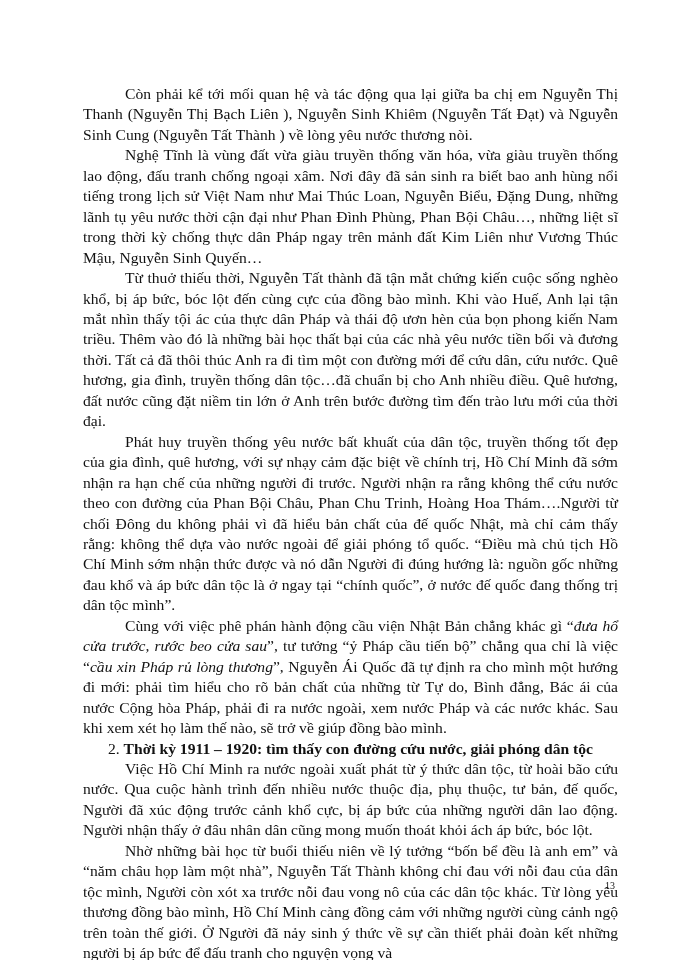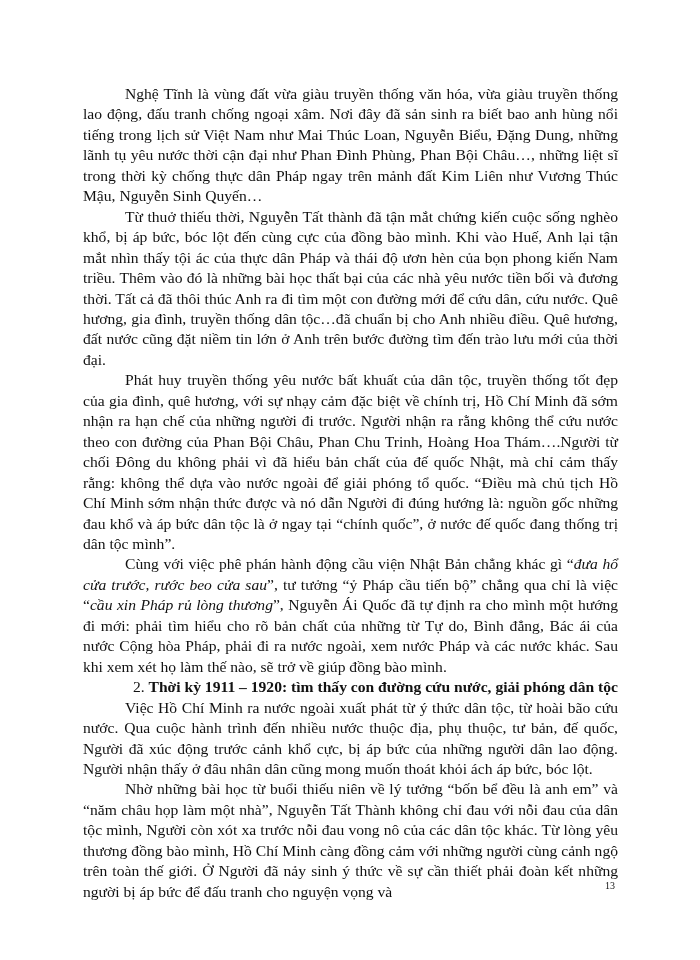--- a/index.html
+++ b/index.html
@@ -24,41 +24,42 @@
       line-height: 20.45px;
     }
     .para {
       margin: 0;
       text-align: justify;
       text-indent: 42px;
     }
     .heading {
       margin: 0;
       text-indent: 0;
-      text-align: right;
+      text-align: center;
     }
     .heading .heading-text {
       font-weight: bold;
     }
     em {
       font-style: italic;
     }
     .page-number {
       position: absolute;
       left: 605px;
       top: 880px;
       font-size: 10px;
       font-family: "Liberation Serif", "DejaVu Serif", serif;
       color: #111111;
     }
   </style>
 </head>
 <body>
 
 <div class="page">
+  <p class="para"><span>Còn phải kể tới mối quan hệ và tác động qua lại giữa ba chị em Nguyễn Thị Thanh (Nguyễn Thị Bạch Liên ), Nguyễn Sinh Khiêm (Nguyễn Tất Đạt) và Nguyễn Sinh Cung (Nguyễn Tất Thành ) về lòng yêu nước thương nòi.</span></p>
 
   <p class="para"><span>Nghệ Tĩnh là vùng đất vừa giàu truyền thống văn hóa, vừa giàu truyền thống lao động, đấu tranh chống ngoại xâm. Nơi đây đã sản sinh ra biết bao anh hùng nổi tiếng trong lịch sử Việt Nam như Mai Thúc Loan, Nguyễn Biểu, Đặng Dung, những lãnh tụ yêu nước thời cận đại như Phan Đình Phùng, Phan Bội Châu…, những liệt sĩ trong thời kỳ chống thực dân Pháp ngay trên mảnh đất Kim Liên như Vương Thúc Mậu, Nguyễn Sinh Quyến…</span></p>
 
   <p class="para"><span>Từ thuở thiếu thời, Nguyễn Tất thành đã tận mắt chứng kiến cuộc sống nghèo khổ, bị áp bức, bóc lột đến cùng cực của đồng bào mình. Khi vào Huế, Anh lại tận mắt nhìn thấy tội ác của thực dân Pháp và thái độ ươn hèn của bọn phong kiến Nam triều. Thêm vào đó là những bài học thất bại của các nhà yêu nước tiền bối và đương thời. Tất cả đã thôi thúc Anh ra đi tìm một con đường mới để cứu dân, cứu nước. Quê hương, gia đình, truyền thống dân tộc…đã chuẩn bị cho Anh nhiều điều. Quê hương, đất nước cũng đặt niềm tin lớn ở Anh trên bước đường tìm đến trào lưu mới của thời đại.</span></p>
 
   <p class="para"><span>Phát huy truyền thống yêu nước bất khuất của dân tộc, truyền thống tốt đẹp của gia đình, quê hương, với sự nhạy cảm đặc biệt về chính trị, Hồ Chí Minh đã sớm nhận ra hạn chế của những người đi trước. Người nhận ra rằng không thể cứu nước theo con đường của Phan Bội Châu, Phan Chu Trinh, Hoàng Hoa Thám….Người từ chối Đông du không phải vì đã hiểu bản chất của đế quốc Nhật, mà chỉ cảm thấy rằng: không thể dựa vào nước ngoài để giải phóng tổ quốc. “Điều mà chủ tịch Hồ Chí Minh sớm nhận thức được và nó dẫn Người đi đúng hướng là: nguồn gốc những đau khổ và áp bức dân tộc là ở ngay tại “chính quốc”, ở nước đế quốc đang thống trị dân tộc mình”.</span></p>
 
   <p class="para"><span>Cùng với việc phê phán hành động cầu viện Nhật Bản chẳng khác gì “</span><em>đưa hổ cửa trước, rước beo cửa sau</em><span>”, tư tưởng “ỷ Pháp cầu tiến bộ” chẳng qua chỉ là việc “</span><em>cầu xin Pháp rủ lòng thương</em><span>”, Nguyễn Ái Quốc đã tự định ra cho mình một hướng đi mới: phải tìm hiểu cho rõ bản chất của những từ Tự do, Bình đẳng, Bác ái của nước Cộng hòa Pháp, phải đi ra nước ngoài, xem nước Pháp và các nước khác. Sau khi xem xét họ làm thế nào, sẽ trở về giúp đồng bào mình.</span></p>
 
   <p class="heading"><span>2. </span><span class="heading-text">Thời kỳ 1911 – 1920: tìm thấy con đường cứu nước, giải phóng dân tộc</span></p>

